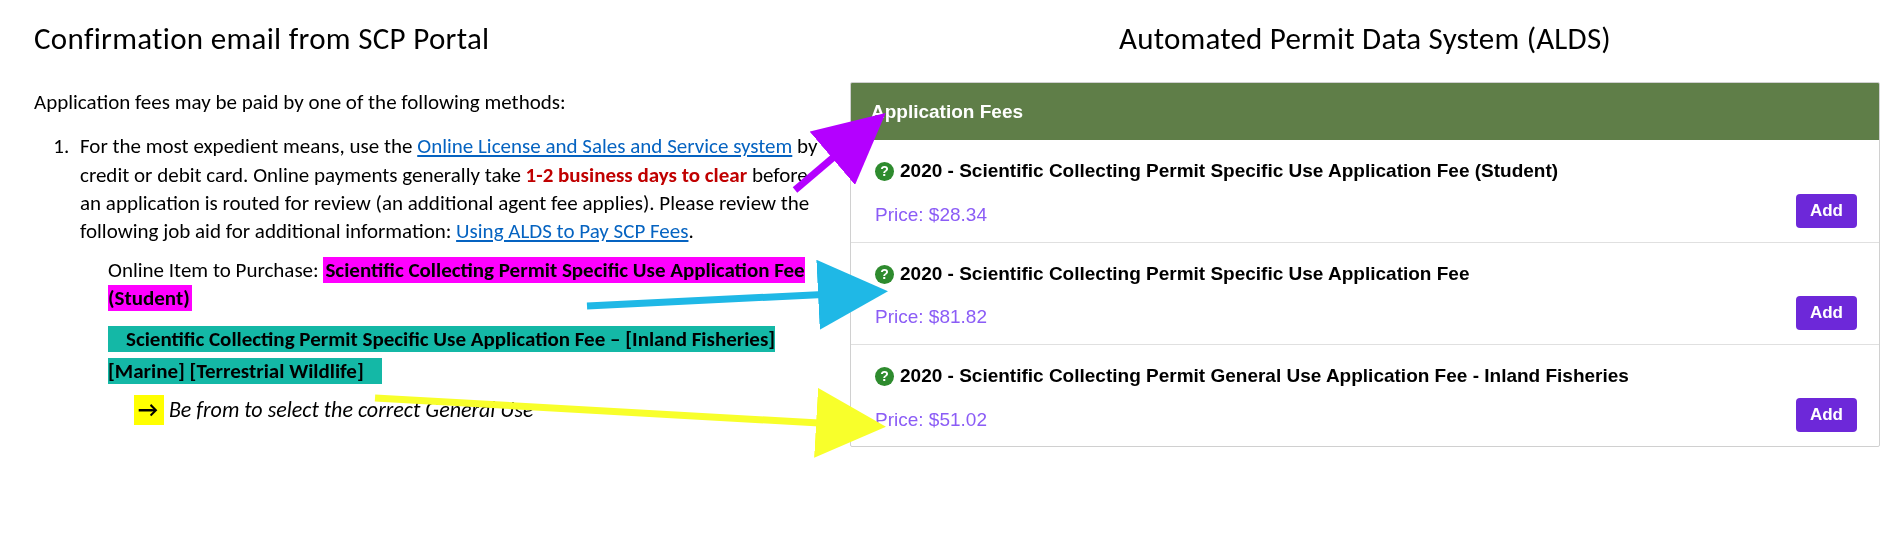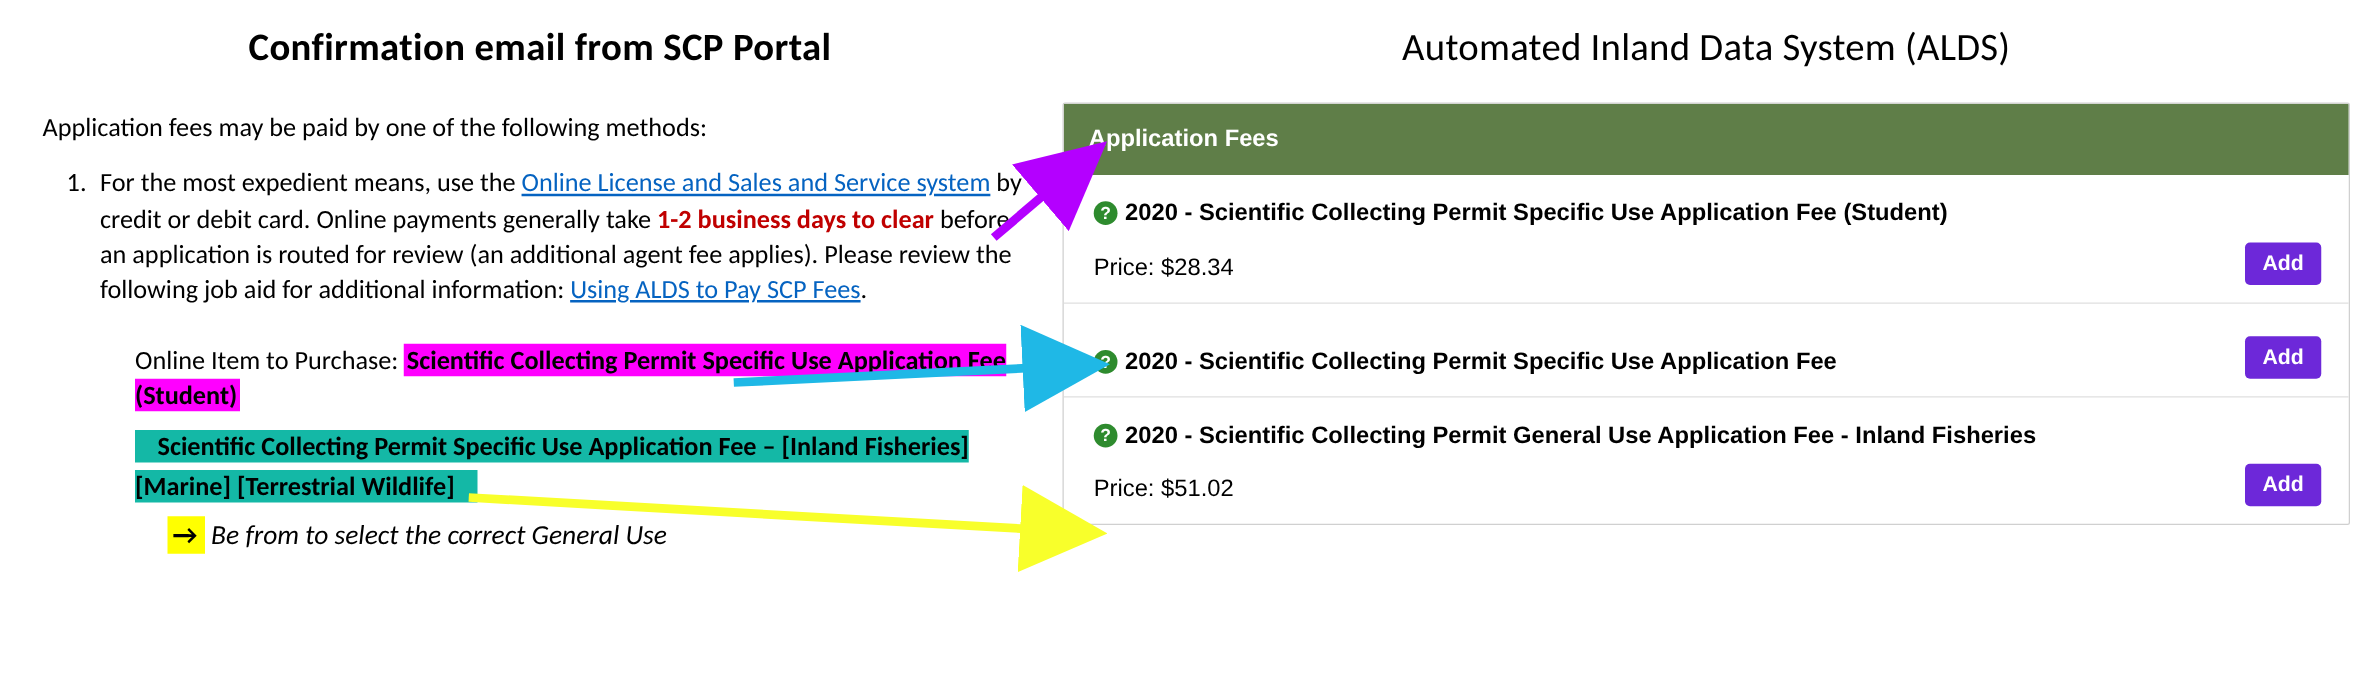--- a/index.html
+++ b/index.html
@@ -1,41 +1,41 @@
 <!DOCTYPE html>
 <html><head>
 <meta charset="utf-8">
 <style>
   html,body{margin:0;padding:0;width:1900px;height:540px;font-family:"Segoe UI",Calibri,Arial,sans-serif;background:#fff;color:#000;overflow:hidden}
   .page{position:relative;display:flex;width:100%;height:100%;font-size:21px;line-height:1.35}
   .left{width:850px;padding:18px 20px 0 34px;box-sizing:border-box}
   .right{flex:1;padding:18px 20px 0 0;box-sizing:border-box}
-  .left-title{font-size:31px;font-weight:700;text-align:center;margin:0 0 28px 0;letter-spacing:.3px}
+  .left-title{font-size:31px;font-weight:400;text-align:left;margin:0 0 28px 0;letter-spacing:.3px}
   .right-title{font-size:31px;font-weight:400;text-align:center;margin:0 0 22px 0;letter-spacing:.2px}
   .intro{font-size:21px;margin-bottom:16px}
   ol{margin:0 0 0 40px;padding:0}
   li{padding-left:6px}
   a{color:#0563c1;text-decoration:underline}
   .bold{font-weight:600}
   .red{color:#c00000}
-  .sub{margin:28px 0 0 74px;font-size:21px}
+  .sub{margin:10px 0 0 74px;font-size:21px}
   .sub2{margin:12px 0 0 74px;font-size:21px}
   .hl-pink{background:#ff00ff;color:#000;font-weight:700;padding:0 2px}
   .hl-cyan{background:#00e5ff;color:#000;font-weight:700;padding:0 2px}
   .hl-yel{background:#14b8a6;color:#000;font-weight:700;padding:0 18px}
   .note{margin:8px 0 0 100px;font-style:italic;font-size:22px}
   .note .arrow-box{display:inline-block;background:#ffff00;padding:0 6px 0 4px;font-style:normal;font-weight:700}
   .panel{border:1px solid #d0d0d0;border-radius:2px;overflow:hidden;font-family:Arial,Helvetica,sans-serif}
   .panel-hd{background:#5f7e48;color:#fff;font-weight:700;font-size:19px;padding:16px 20px}
   .fee{display:flex;align-items:flex-end;justify-content:space-between;padding:18px 22px 14px 24px;border-bottom:1px solid #e0e0e0}
   .fee:last-child{border-bottom:0}
   .fee-text{flex:1}
   .fee-name{font-size:19px;font-weight:700;color:#000;line-height:1.35}
   .help-icon{display:inline-flex;align-items:center;justify-content:center;width:19px;height:19px;border-radius:50%;background:#2e8b2e;color:#fff;font-size:14px;font-weight:700;margin-right:6px;position:relative;top:-1px}
-  .fee-price{margin-top:18px;font-size:19px;color:#000000}
+  .fee-price{margin-top:18px;font-size:19px;color:#8b5cf6}
   .btn-add{background:#6d28d9;color:#fff;border:0;border-radius:4px;padding:7px 14px;font-size:17px;font-weight:700;cursor:pointer;margin-top:8px}
   svg.arrow{position:absolute;overflow:visible;pointer-events:none}
 </style>
 </head>
 <body>
 
 <div class="page">
 
   <div class="left">
     <h1 class="left-title">Confirmation email from SCP Portal</h1>
@@ -56,40 +56,41 @@
     <div class="sub2" style="line-height:1.5">
       <span class="hl-yel">Scientific Collecting Permit Specific Use Application Fee – [Inland Fisheries] [Marine] [Terrestrial Wildlife]</span>
     </div>
 
     <div class="note">
       <span class="arrow-box">→</span><span> Be from to select the correct General Use</span>
     </div>
   </div>
 
   <div class="right">
-    <h1 class="right-title">Automated Inland Data System (ALDS)</h1>
+    <h1 class="right-title">Automated Permit Data System (ALDS)</h1>
 
     <div class="panel">
       <div class="panel-hd">Application Fees</div>
 
       <div class="fee">
         <div class="fee-text">
           <div class="fee-name">
             <span class="help-icon">?</span><span>2020 - Scientific Collecting Permit Specific Use Application Fee (Student)</span>
           </div>
           <div class="fee-price">Price: $28.34</div>
         </div>
         <button class="btn-add">Add</button>
       </div>
 
       <div class="fee">
         <div class="fee-text">
           <div class="fee-name">
             <span class="help-icon">?</span><span>2020 - Scientific Collecting Permit Specific Use Application Fee</span>
           </div>
+          <div class="fee-price">Price: $81.82</div>
         </div>
         <button class="btn-add">Add</button>
       </div>
 
       <div class="fee">
         <div class="fee-text">
           <div class="fee-name">
             <span class="help-icon">?</span><span>2020 - Scientific Collecting Permit General Use Application Fee - Inland Fisheries</span>
           </div>
           <div class="fee-price">Price: $51.02</div>

